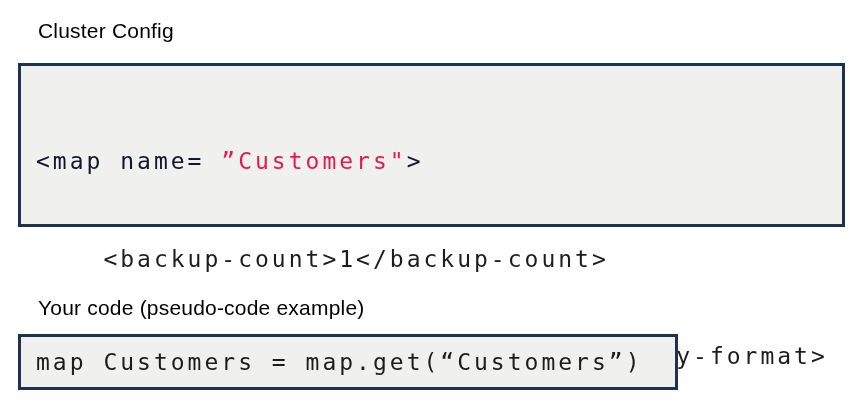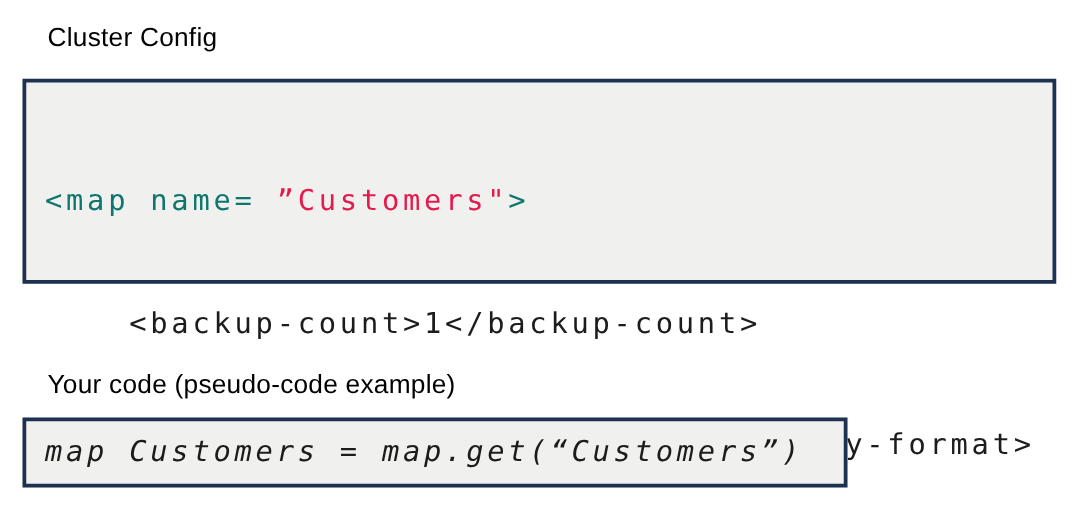--- a/index.html
+++ b/index.html
@@ -32,31 +32,30 @@
     height: 164px;
     padding: 14px 0 0 15px;
   }
   #pseudo-box {
     top: 334px;
     width: 660px;
     height: 56px;
     display: flex;
     align-items: center;
     padding-left: 15px;
-    font-style: italic;
   }
   .code {
     font-family: "DejaVu Sans Mono", "Liberation Mono", monospace;
     font-size: 23px;
     letter-spacing: 3px;
     color: #1c1c1c;
     white-space: pre;
     line-height: 32.5px;
   }
-  .tok-navy { color: #0f766e; text-align: center; }
+  .tok-navy { color: #0f172a; text-align: center; }
   .tok-red  { color: #e51a4c; }
 </style>
 </head>
 <body>
 
 <div class="heading" id="heading-cluster">Cluster Config</div>
 
 <div class="code-box" id="config-box">
   <div class="code">
     <div><span class="tok-navy">&lt;map name= </span><span class="tok-red">”Customers"</span><span class="tok-navy">&gt;</span></div>

